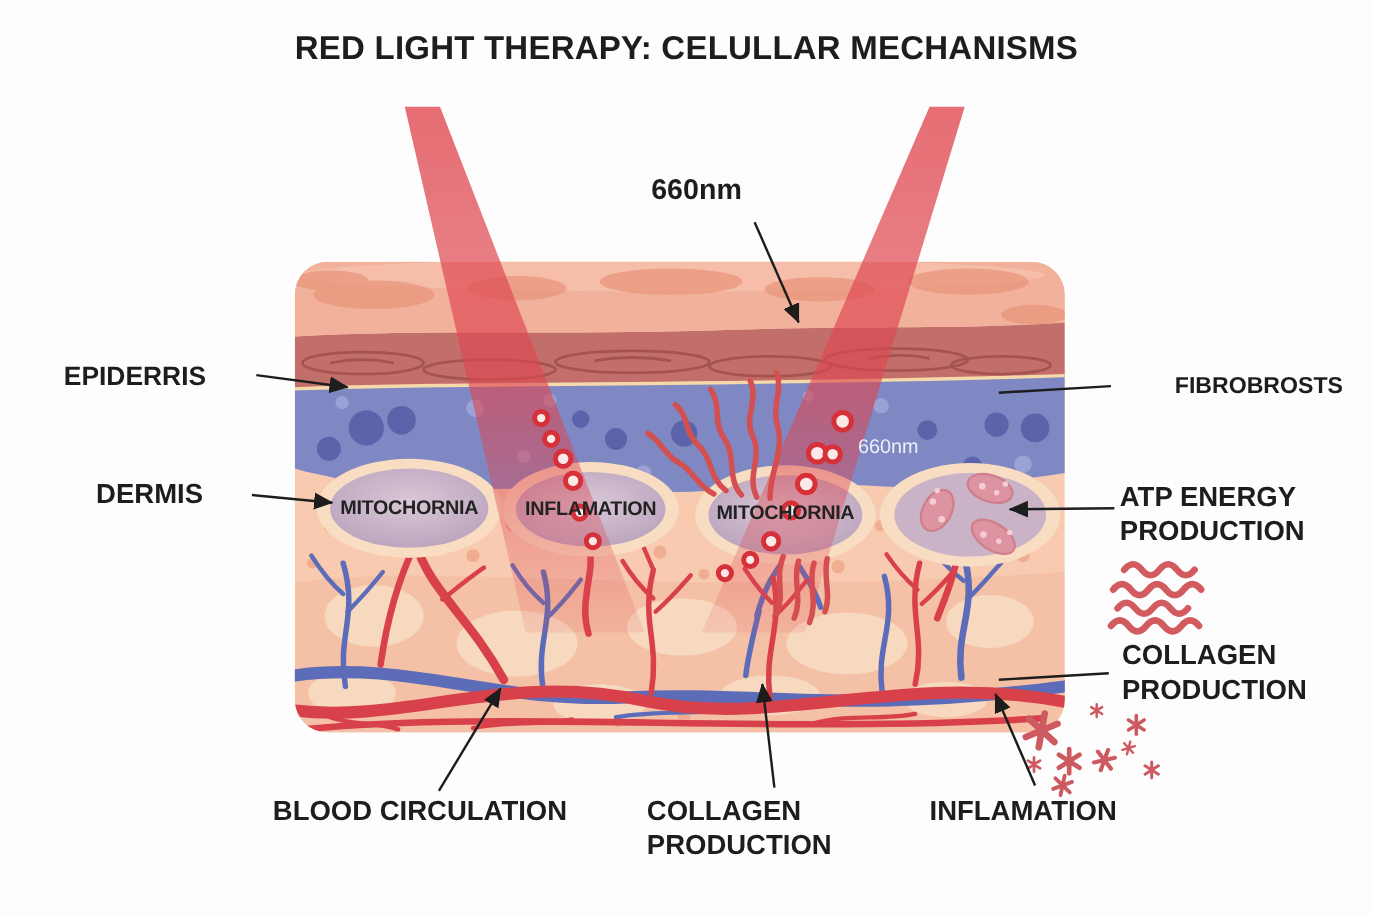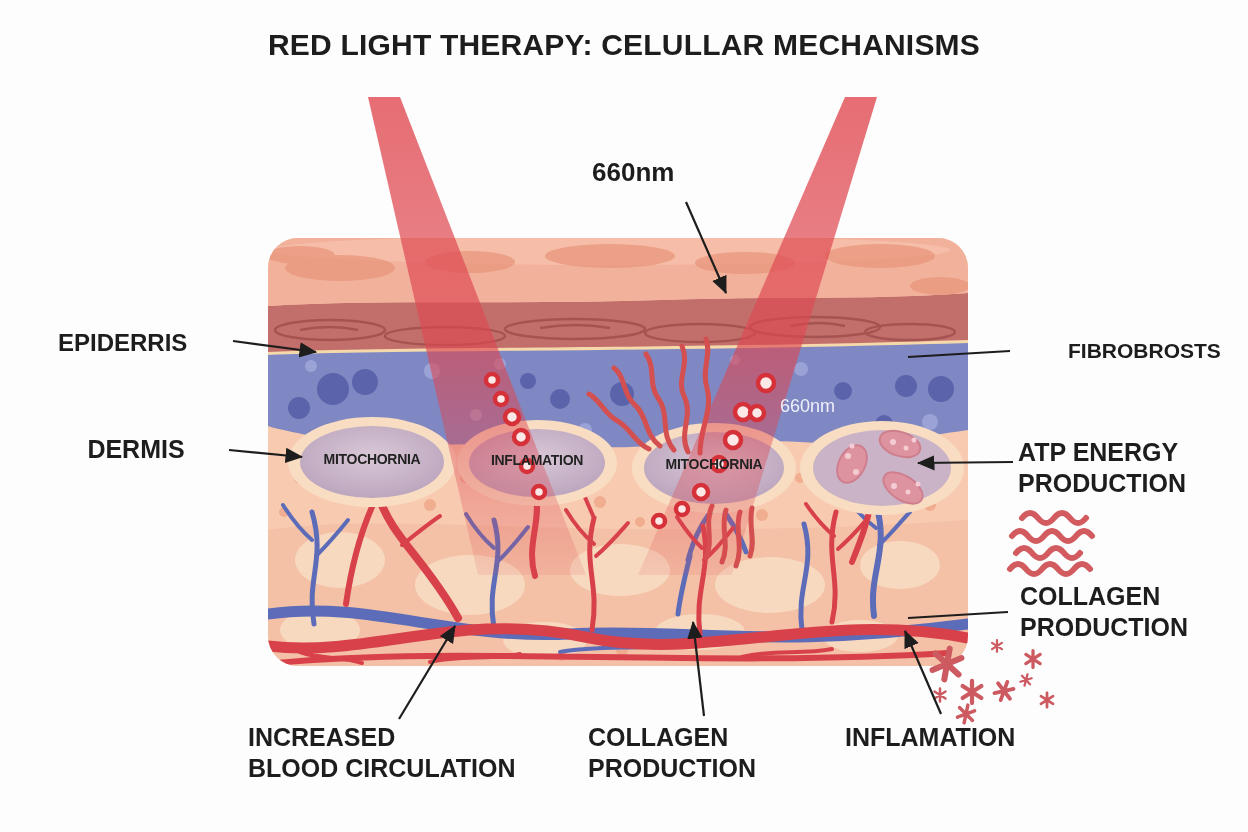--- a/index.html
+++ b/index.html
@@ -12,21 +12,21 @@
   .lbl-660-top{left:592px;top:157px;font-size:26px;font-weight:600;}
   .lbl-epidermis{left:58px;width:168px;top:329px;font-size:24px;text-align:left;}
   .lbl-dermis{left:56px;width:160px;top:435px;font-size:25px;text-align:center;}
   .lbl-fibroblasts{left:1068px;top:339px;font-size:21px;}
   .lbl-two{line-height:31px;font-size:25px;}
   .lbl-atp{left:1018px;width:176px;top:437px;}
   .lbl-collagen-right{left:1020px;width:172px;top:581px;}
   .lbl-circulation{left:248px;width:300px;top:722px;}
   .lbl-collagen-bottom{left:588px;width:234px;top:722px;}
   .lbl-inflammation{left:845px;width:220px;top:722px;}
-  .mito-lbl{font-size:14px;font-weight:800;letter-spacing:-.3px;text-align:center;width:176px;color:#222;}
+  .mito-lbl{font-size:18px;font-weight:800;letter-spacing:-.3px;text-align:center;width:176px;color:#222;}
   .mito-1{left:284px;top:451px;}
   .mito-2{left:449px;top:452px;}
   .mito-3{left:626px;top:456px;}
   .lbl-660-inner{left:780px;top:396px;font-size:18px;font-weight:500;color:#eef0f8;}
 </style>
 </head>
 <body>
 
 <div class="stage">
 
@@ -290,21 +290,20 @@
   <div>ATP ENERGY</div>
   <div>PRODUCTION</div>
 </div>
 
 <div class="lbl lbl-two lbl-collagen-right">
   <div>COLLAGEN</div>
   <div>PRODUCTION</div>
 </div>
 
 <div class="lbl lbl-two lbl-circulation">
-  <div>INCREASED</div>
   <div>BLOOD CIRCULATION</div>
 </div>
 
 <div class="lbl lbl-two lbl-collagen-bottom">
   <div>COLLAGEN</div>
   <div>PRODUCTION</div>
 </div>
 
 <div class="lbl lbl-two lbl-inflammation">
   <div>INFLAMATION</div>

